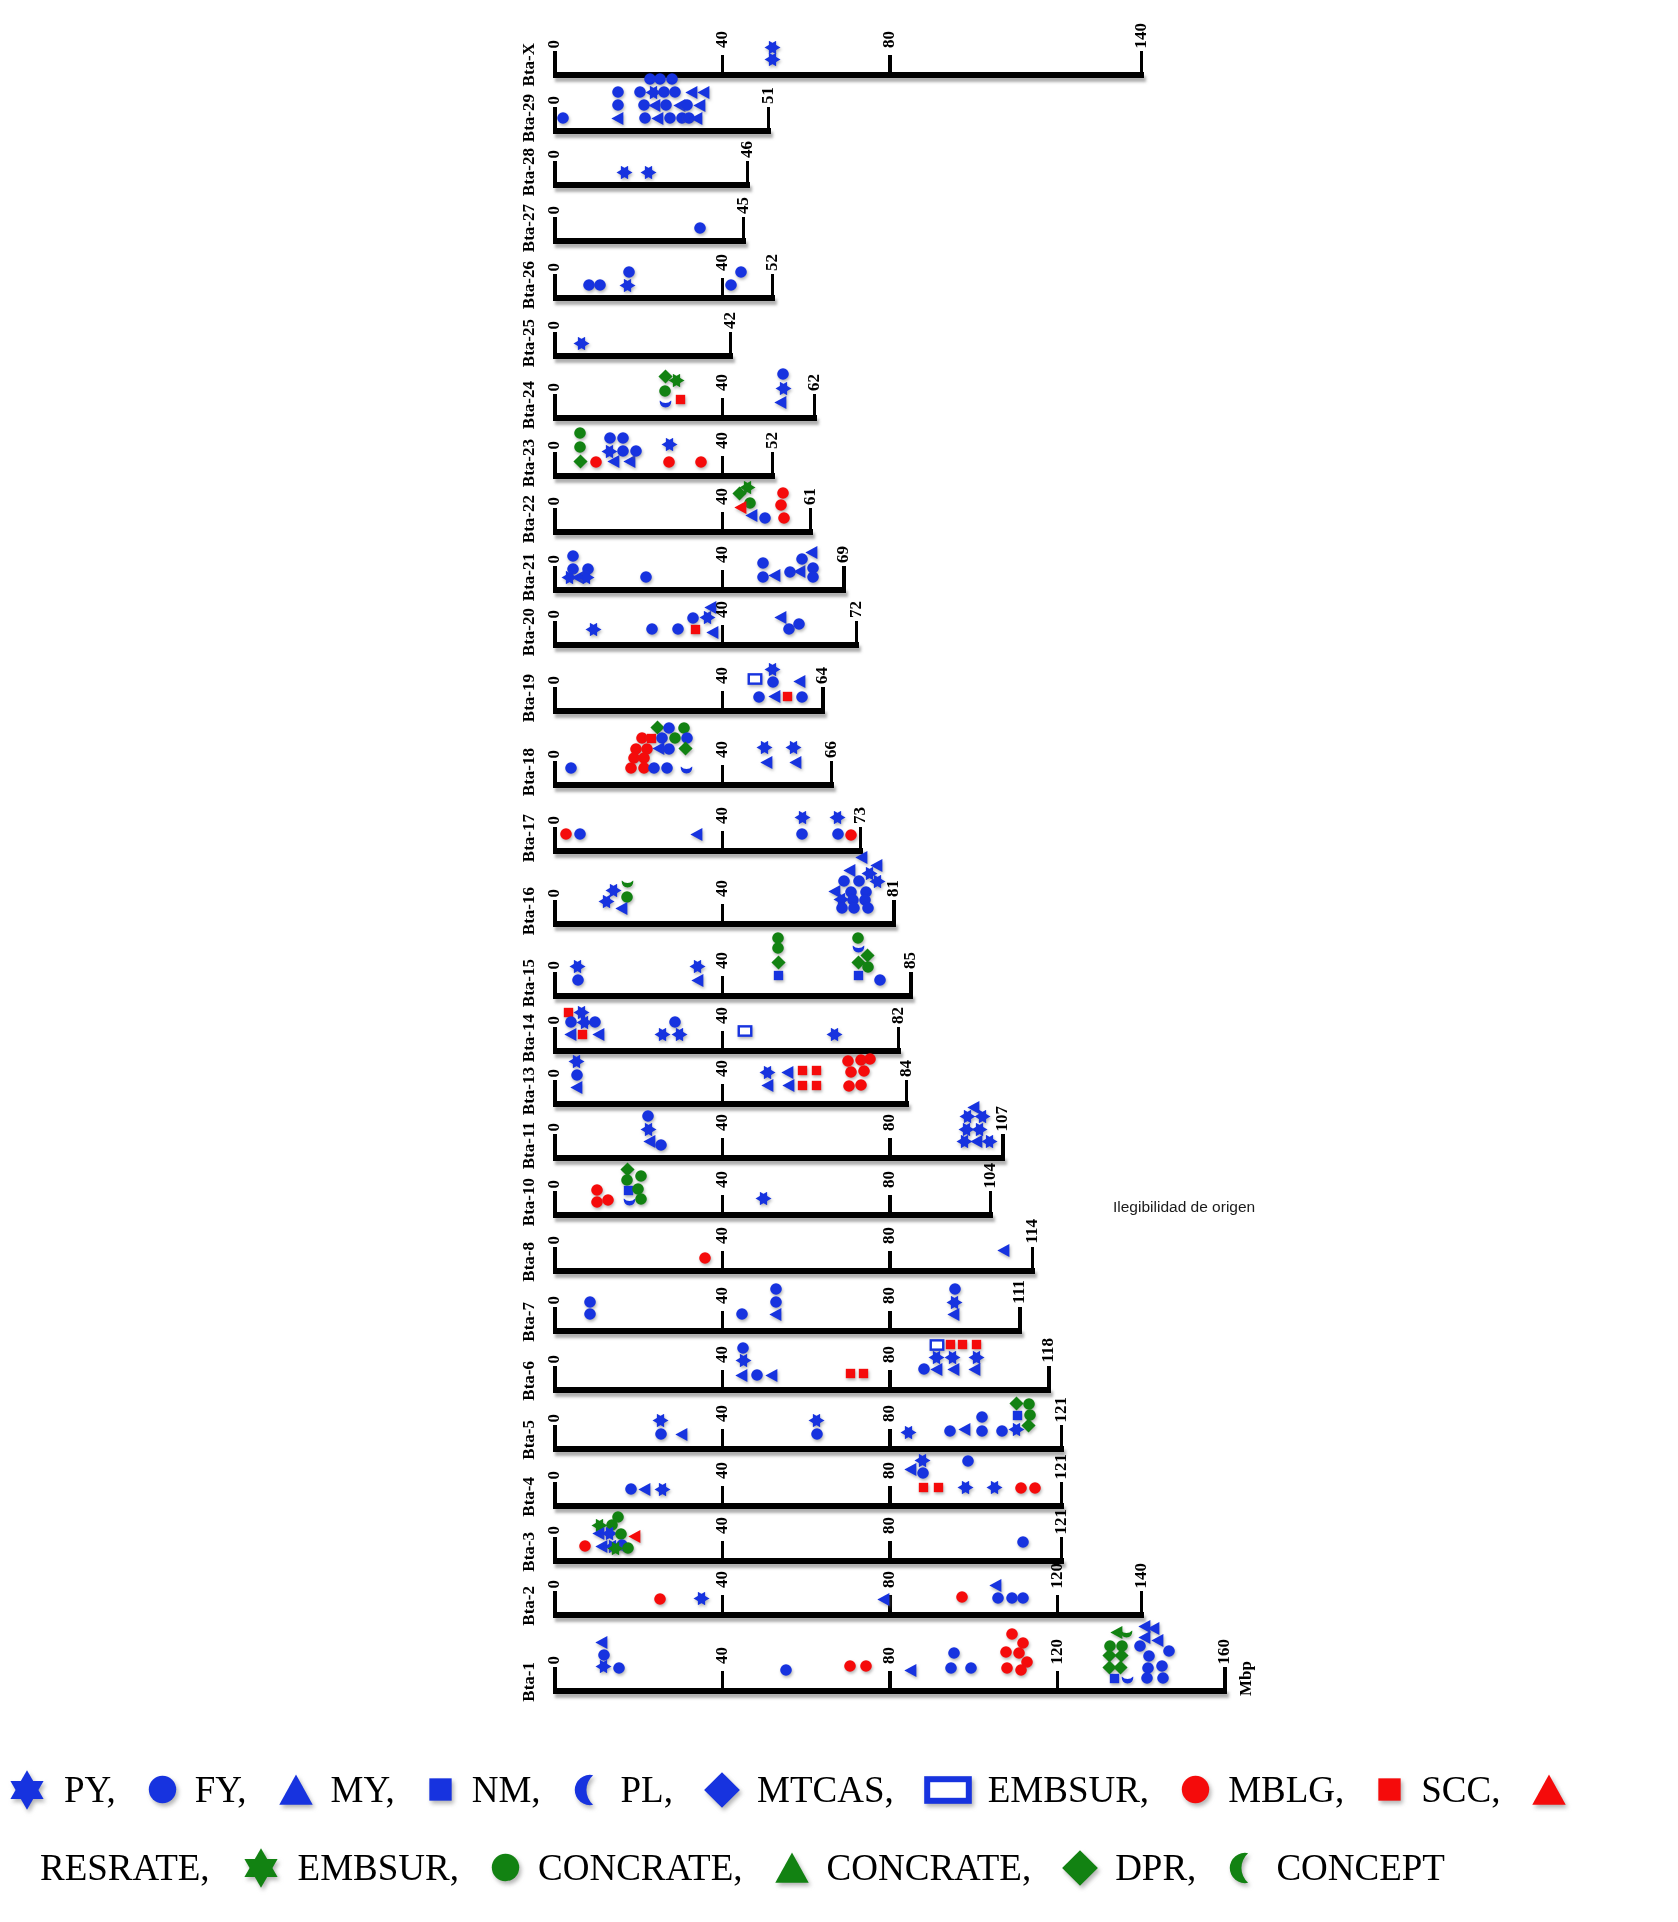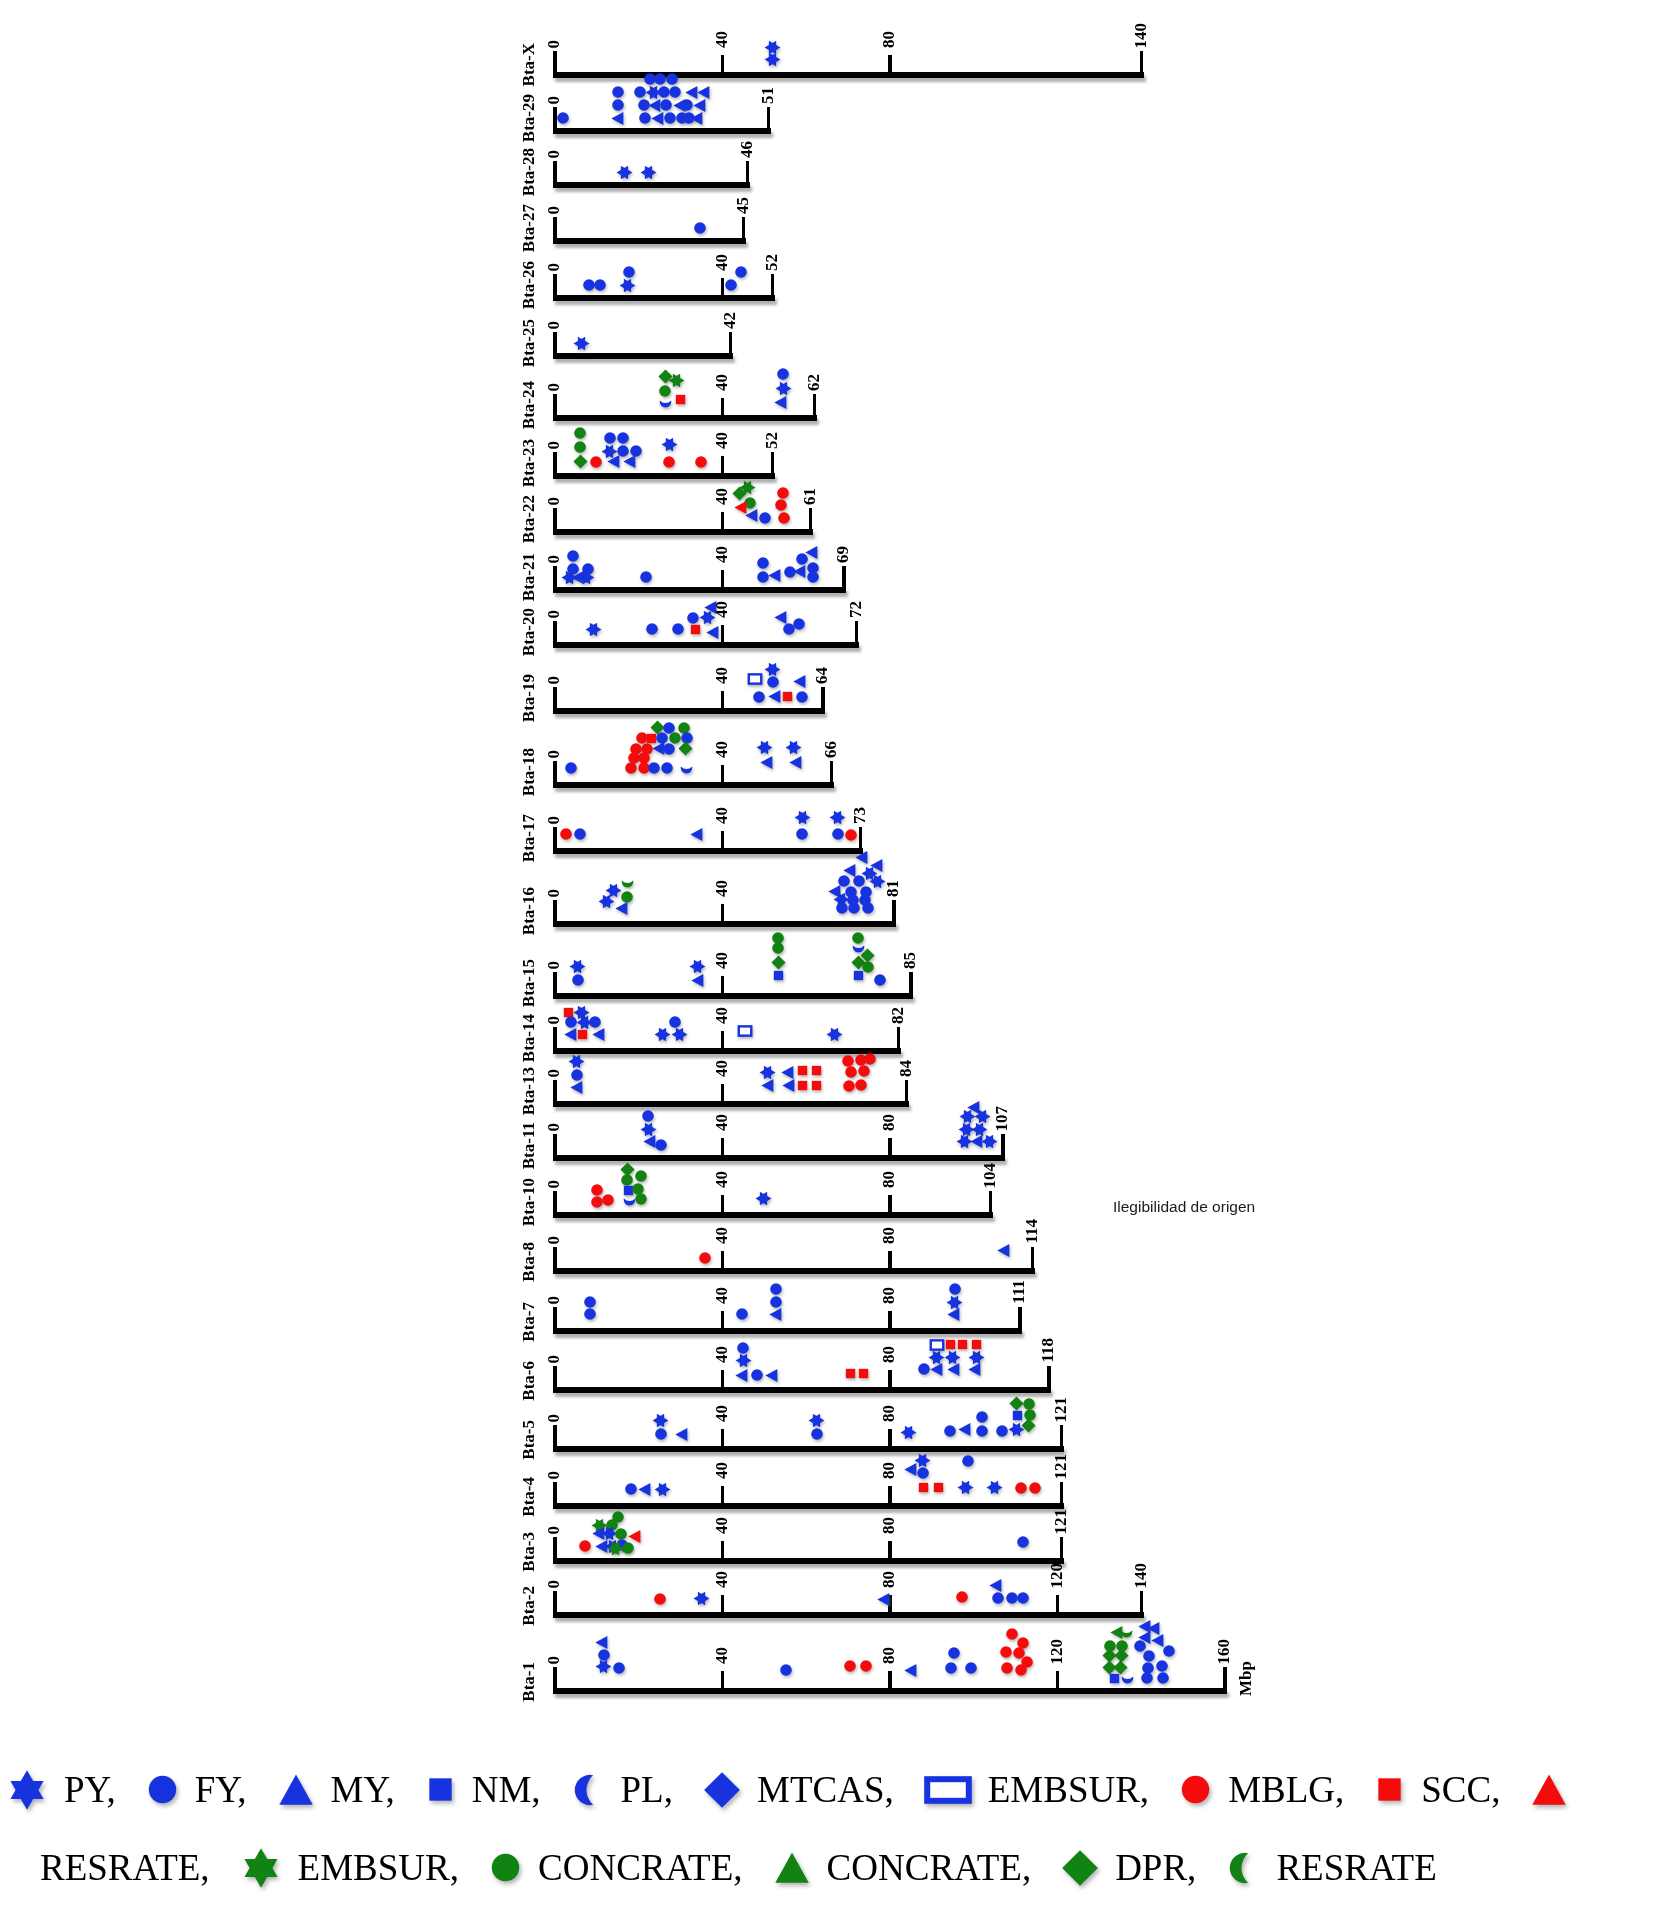--- a/index.html
+++ b/index.html
@@ -112,21 +112,21 @@
       <span class="legend-item">
         <span class="legend-sym"><svg viewBox="0 0 20 20" width="38" height="38">
             <polygon points="10,0.6 19.4,10 10,19.4 0.6,10" fill="#128212"></polygon>
           </svg></span>
         <span class="legend-label">DPR,</span>
       </span>
       <span class="legend-item">
         <span class="legend-sym"><svg viewBox="0 0 20 20" width="34" height="34">
             <path d="M13,1.3 A8.9,8.9 0 1,0 13,18.7 A11.6,11.6 0 0,1 13,1.3 Z" fill="#128212"></path>
           </svg></span>
-        <span class="legend-label">RESRATE</span>
+        <span class="legend-label">CONCEPT</span>
       </span>
     </div>
 <div>
       <div class="axis" style="left: 553px; top: 72px; width: 590.6px;"></div>
       <div class="tick" style="left: 553px; top: 51px; height: 21px;"></div>
       <div class="tick" style="left: 720.6px; top: 55px; height: 17px;"></div>
       <div class="tick" style="left: 888.2px; top: 55px; height: 17px;"></div>
       <div class="tick" style="left: 1139.6px; top: 51px; height: 21px;"></div>
       <span class="marker" style="left: 764.056px; top: 39.2px;"><svg viewBox="0 0 20 20" width="17" height="17" style="transform: rotate(-90deg);">
           <polygon points="10,0.6 17.9,14.3 2.1,14.3" fill="#1733DF"></polygon>

